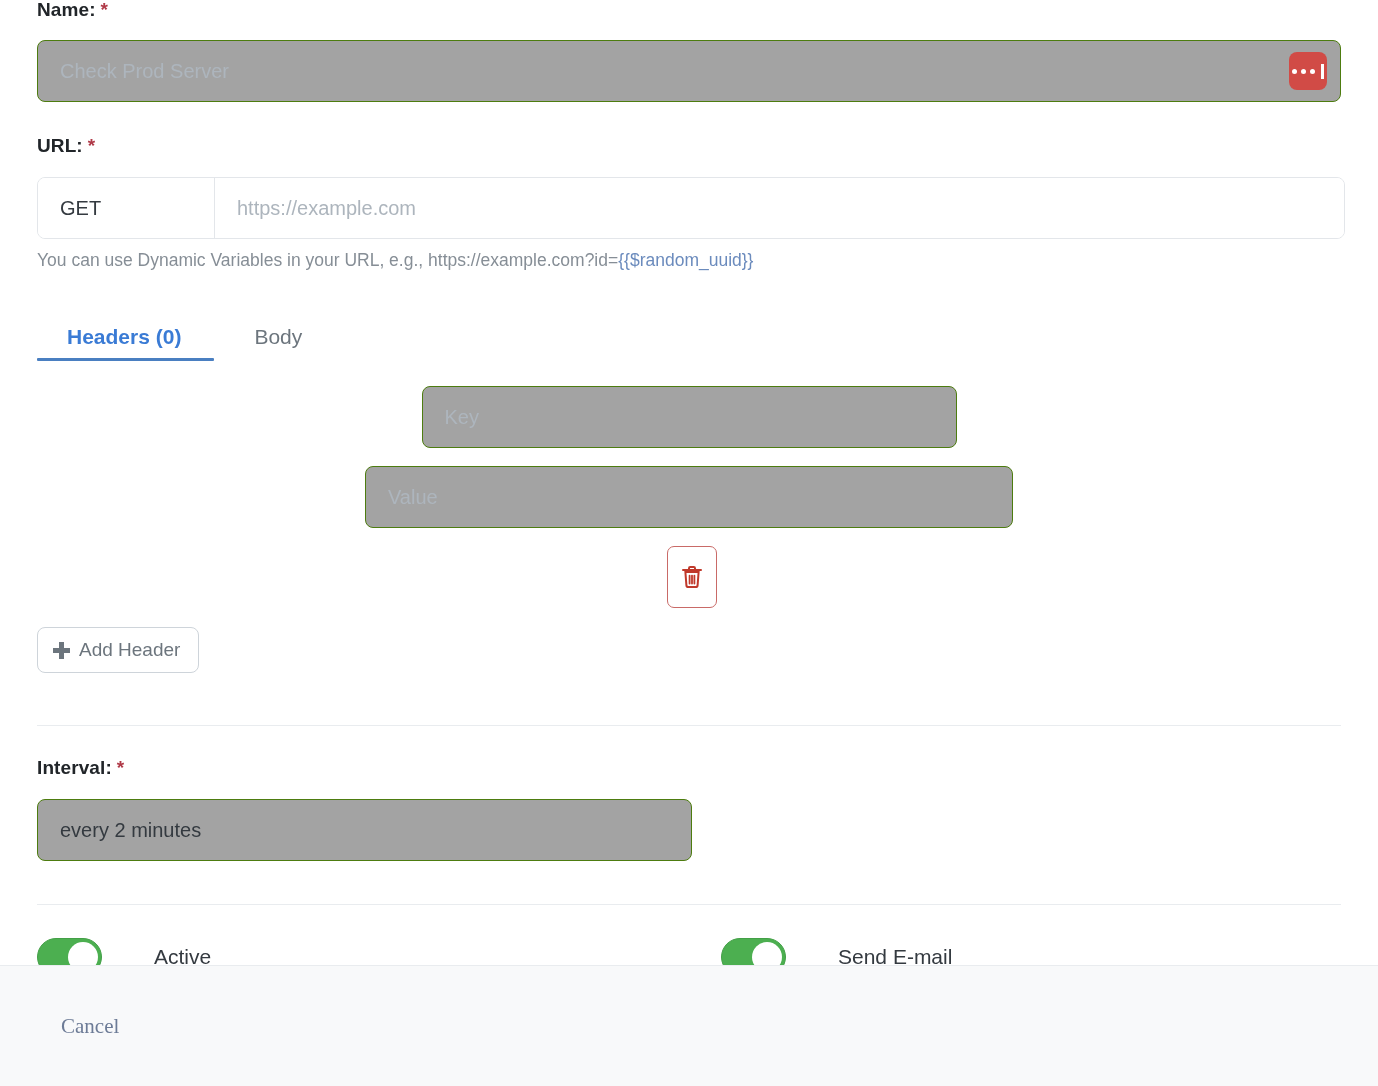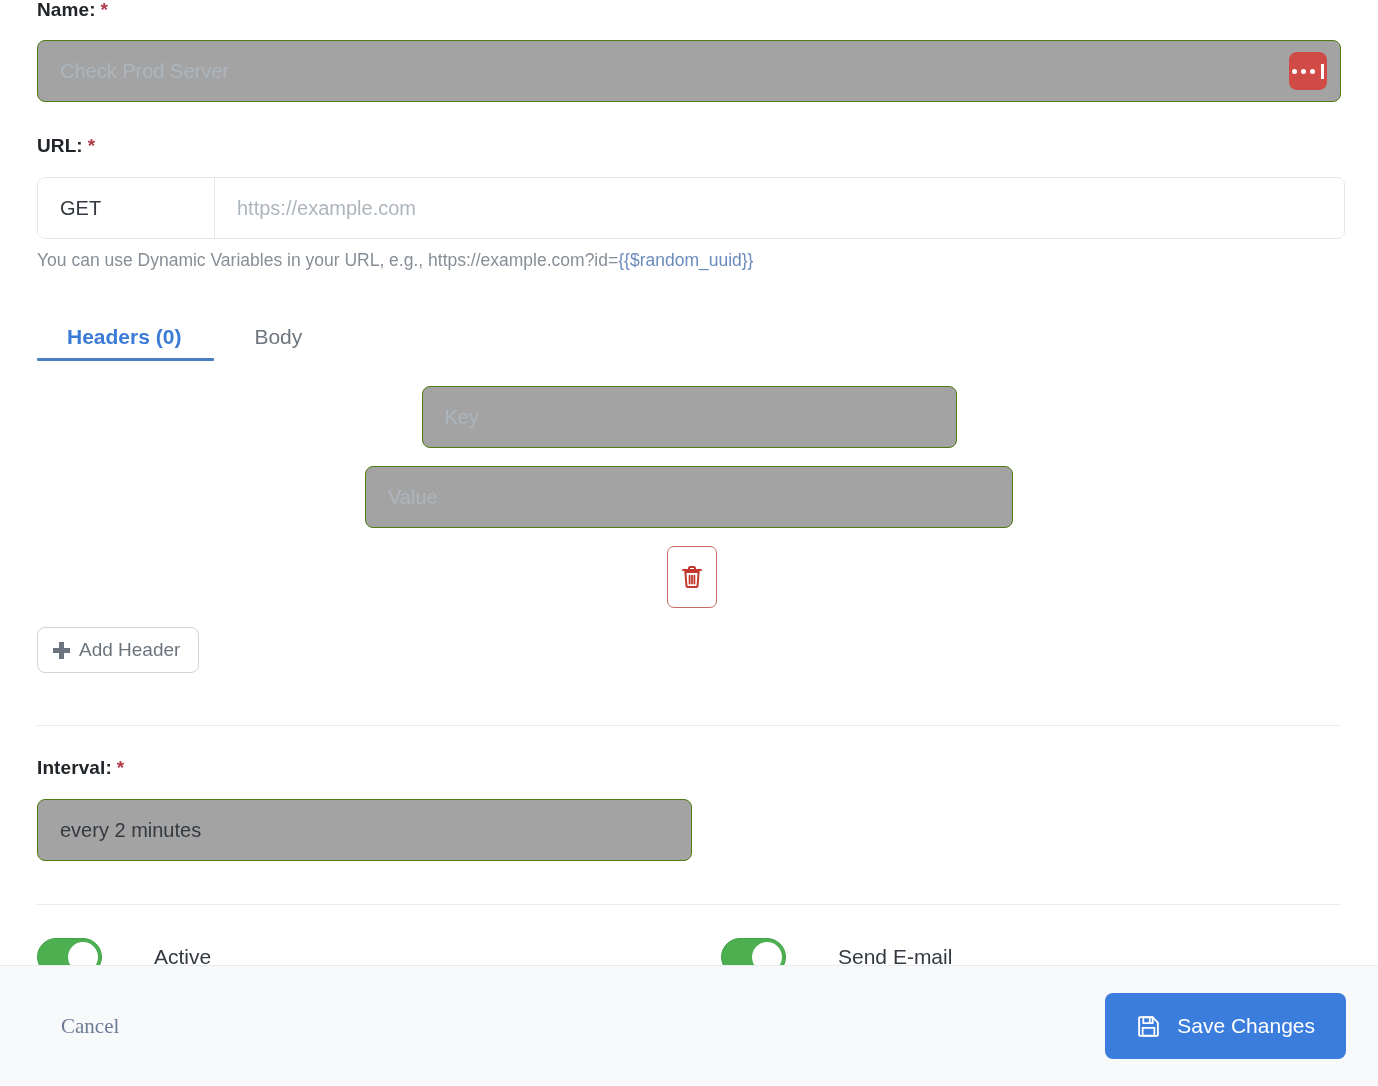--- a/index.html
+++ b/index.html
@@ -400,24 +400,15 @@
           <span class="knob"></span>
         </div>
         <span class="toggle-label">Send E-mail</span>
       </div>
     </div>
 
   </div>
 
   <div class="footer">
     <button class="cancel-link">Cancel</button>
-    <button class="save-btn">
-      <svg width="25" height="25" viewBox="0 0 24 24">
-        <path d="M3 3.8C3 3.3 3.4 3 3.8 3h12l5.2 5.2v12c0 .5-.4.8-.8.8H3.8c-.4 0-.8-.3-.8-.8V3.8z" fill="none" stroke="#ffffff" stroke-width="1.8" stroke-linejoin="round"></path>
-        <path d="M7 3.3h9v5.4H7z" fill="none" stroke="#ffffff" stroke-width="1.7"></path>
-        <path d="M6.4 13.4h11.2v7.3H6.4z" fill="none" stroke="#ffffff" stroke-width="1.7"></path>
-        <path d="M13.2 4.6v2.8" stroke="#ffffff" stroke-width="1.7" stroke-linecap="round"></path>
-      </svg>
-      <span>Save Changes</span>
-    </button>
   </div>
 
 </div>
 
 </body></html>

